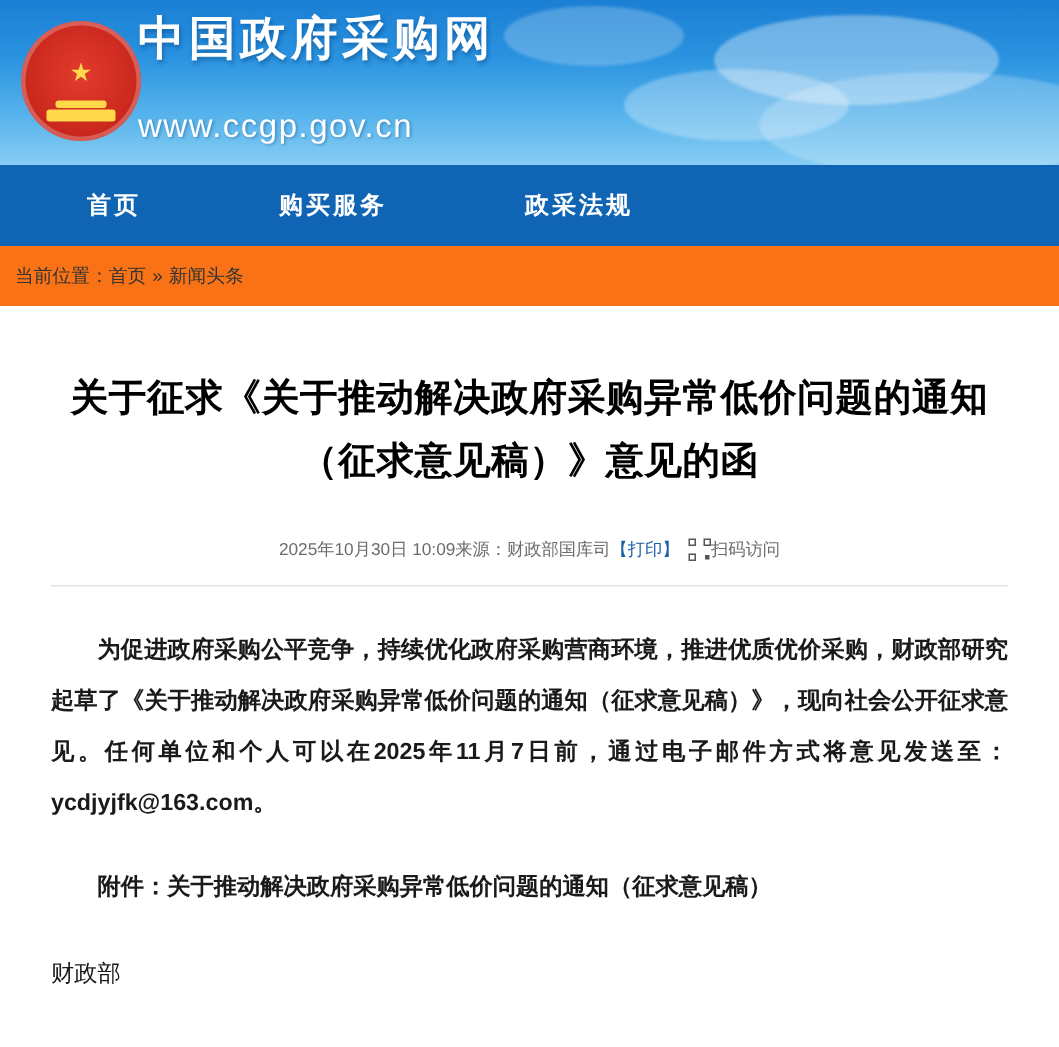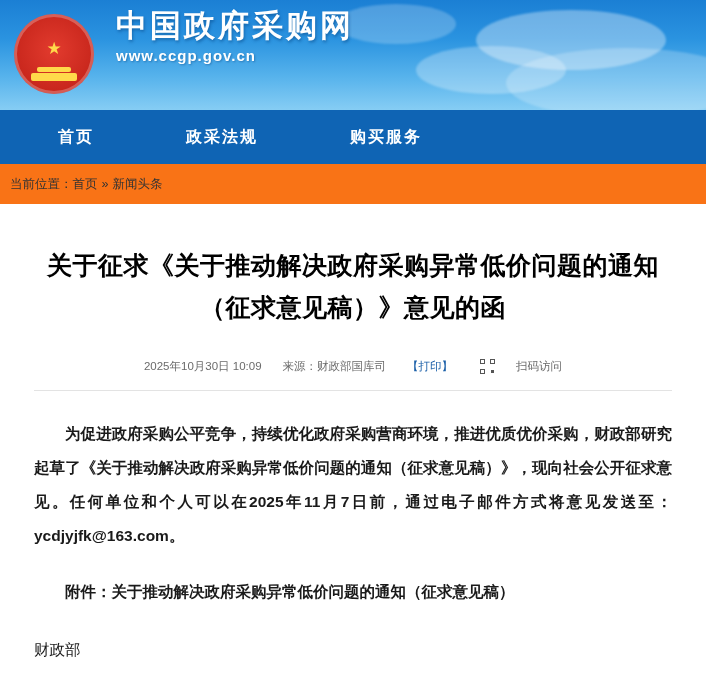--- a/index.html
+++ b/index.html
@@ -67,21 +67,21 @@
     bottom: 22px;
     transform: translateX(-50%);
     width: 34px;
     height: 5px;
     background: #ffd94a;
     border-radius: 2px;
   }
 
   .banner-text {
     position: absolute;
-    left: 116px;
+    left: 92px;
     top: 8px;
   }
   .site-title {
     font-size: 31px;
     font-weight: bold;
     color: #ffffff;
     letter-spacing: 3px;
     line-height: 36px;
     text-shadow: 1px 2px 3px rgba(0,60,120,0.45);
     white-space: nowrap;
@@ -89,27 +89,28 @@
   .site-subtitle {
     font-size: 22px;
     font-weight: bold;
     color: #ffe94f;
     letter-spacing: 1.5px;
     line-height: 30px;
     text-shadow: 1px 1px 2px rgba(0,60,120,0.4);
     white-space: nowrap;
   }
   .site-url {
-    font-size: 15px;
-    font-weight: bold;
+    font-size: 22px;
+    font-weight: normal;
     color: #ffffff;
     letter-spacing: 1px;
     line-height: 24px;
     text-shadow: 1px 1px 2px rgba(0,60,120,0.4);
     white-space: nowrap;
+    margin-top: 28px;
   }
 
   
   .nav {
     height: 54px;
     background: #0f64b4;
     display: flex;
     align-items: center;
     padding-left: 36px;
     box-sizing: border-box;
@@ -156,21 +157,21 @@
     color: #000000;
     text-align: center;
     line-height: 42px;
     letter-spacing: 0.5px;
     margin: 0 0 17px 0;
   }
   .meta {
     display: flex;
     align-items: center;
     justify-content: center;
-    gap: 21px;
+    gap: 0;
     font-size: 11.5px;
     color: #6b6b6b;
     padding: 14px 0 10px 0;
     flex-wrap: nowrap;
   }
   .meta .print {
     color: #1a5fa8;
     cursor: pointer;
   }
   .qr-icon {
@@ -252,22 +253,22 @@
   </div>
 
   <div class="banner-text">
     <div class="site-title">中国政府采购网</div>
     <div class="site-url">www.ccgp.gov.cn</div>
   </div>
 </div>
 
 <div class="nav">
   <div class="nav-item">首页</div>
+  <div class="nav-item">购买服务</div>
   <div class="nav-item">政采法规</div>
-  <div class="nav-item">购买服务</div>
 </div>
 
 <div class="breadcrumb">
   <span class="label">当前位置：</span>
   <a href="#">首页</a>
   <span class="sep">»</span>
   <a href="#">新闻头条</a>
 </div>
 
 <div class="article">

